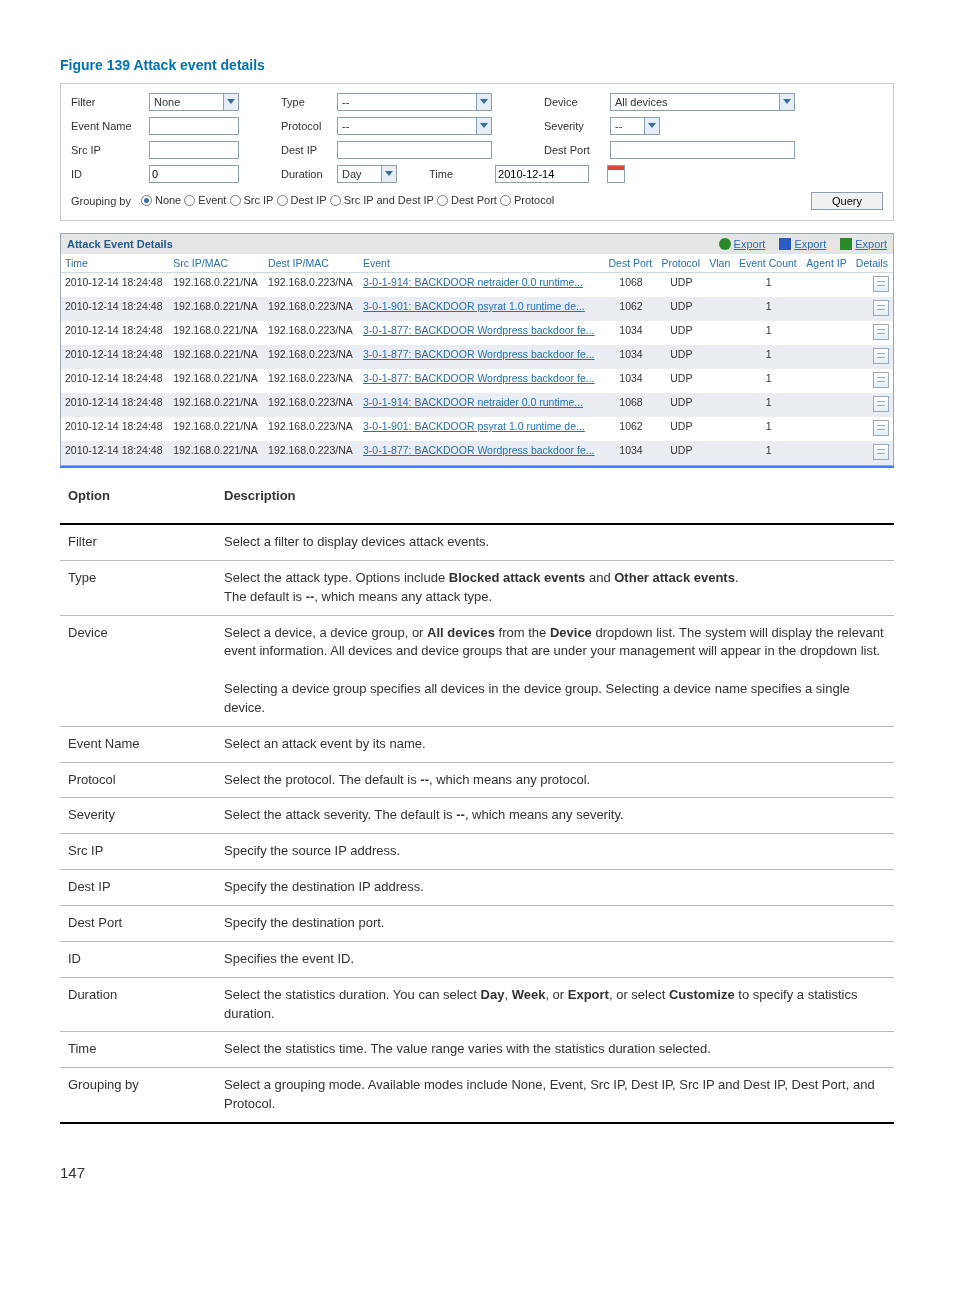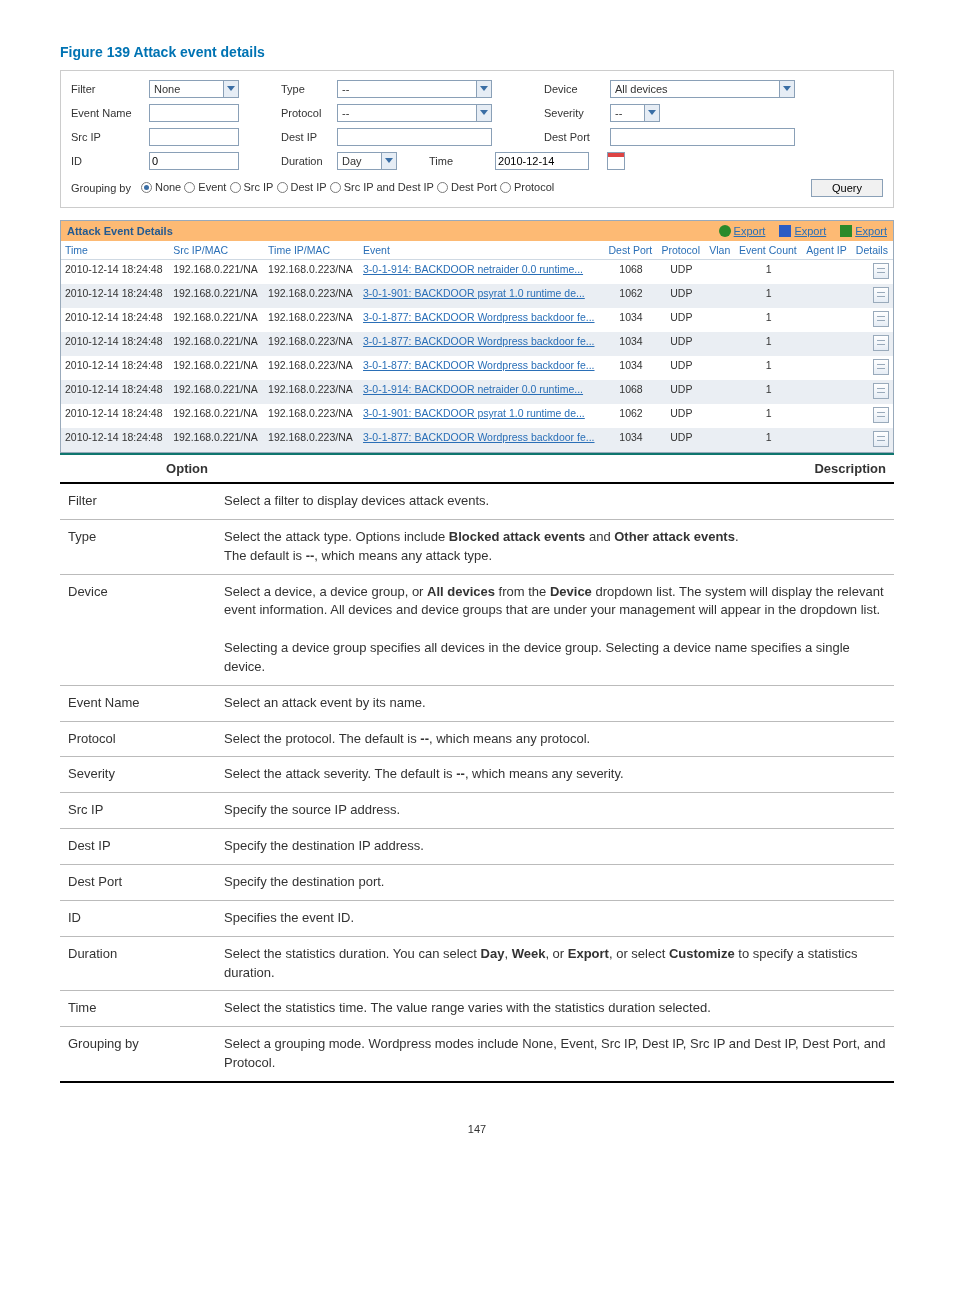--- a/index.html
+++ b/index.html
@@ -5,21 +5,21 @@
   body {
     font-family: Arial, Helvetica, sans-serif;
     font-size: 13px;
     color: #333;
     background: #fff;
     margin: 0;
     padding: 40px 60px;
   }
   .page {
     max-width: 834px;
-    margin: 4px auto;
+    margin: 17px auto;
   }
   .fig-title {
     color: #0073b3;
     font-weight: bold;
     font-size: 14px;
     margin-bottom: 10px;
   }
   .filter-box {
     border: 1px solid #ccc;
     padding: 6px 10px 10px 10px;
@@ -110,21 +110,21 @@
     background: #f1f1f1;
     padding: 2px 20px;
     font-size: 11px;
     cursor: pointer;
   }
   .details-box {
     border: 1px solid #9ab;
     font-size: 11px;
   }
   .details-header {
-    background: #fdba74;
+    background: #e5e5e5;
     padding: 4px 6px;
     display: flex;
     align-items: flex-end;
   }
   .details-title {
     color: #235a91;
     font-weight: bold;
   }
   .export-links {
     margin-left: auto;
@@ -195,37 +195,36 @@
     font-weight: bold;
     font-size: 14px;
     margin: 30px 0 8px 0;
   }
   .opt-table {
     width: 100%;
     border-collapse: collapse;
     font-size: 13px;
   }
   .opt-table th {
-    text-align: right;
-    padding: 6px 8px;
-    border-top: 2px solid #0f766e;
+    text-align: left;
+    padding: 20px 8px;
+    border-top: 2px solid #3b82f6;
     border-bottom: 2px solid #000;
   }
   .opt-table td {
     padding: 8px 8px;
     border-bottom: 1px solid #bbb;
     vertical-align: top;
     line-height: 1.45;
   }
   .opt-table tr:last-child td { border-bottom: 2px solid #000; }
   .opt-col { width: 140px; }
   .page-num {
-    text-align: center;
     margin-top: 40px;
-    font-size: 11px;
+    font-size: 15px;
   }
   .cal-icon {
     width: 16px; height: 16px;
     border: 1px solid #8aa0b7;
     background: #fff;
     position: relative;
     display: inline-block;
   }
   .cal-icon::before {
     content: "";
@@ -334,21 +333,21 @@
             <span class="ico" style="background:#2a8a2a"></span>
             <span>Export</span>
           </span>
       </span>
     </div>
     <table class="table">
       <thead>
           <tr id="table-head-row">
             <th>Time</th>
             <th>Src IP/MAC</th>
-            <th>Time IP/MAC</th>
+            <th>Dest IP/MAC</th>
             <th>Event</th>
             <th>Dest Port</th>
             <th>Protocol</th>
             <th>Vlan</th>
             <th>Event Count</th>
             <th>Agent IP</th>
             <th>Details</th>
           </tr>
         </thead>
       <tbody id="table-body">
@@ -503,19 +502,19 @@
         <tr>
           <td class="opt-col">Duration</td>
           <td>Select the statistics duration. You can select <b>Day</b>, <b>Week</b>, or <b>Export</b>, or select <b>Customize</b> to specify a statistics duration.</td>
         </tr>
         <tr>
           <td class="opt-col">Time</td>
           <td>Select the statistics time. The value range varies with the statistics duration selected.</td>
         </tr>
         <tr>
           <td class="opt-col">Grouping by</td>
-          <td>Select a grouping mode. Wordpress modes include None, Event, Src IP, Dest IP, Src IP and Dest IP, Dest Port, and Protocol.</td>
+          <td>Select a grouping mode. Available modes include None, Event, Src IP, Dest IP, Src IP and Dest IP, Dest Port, and Protocol.</td>
         </tr>
       </tbody>
   </table>
 
   <div class="page-num">147</div>
 </div>
 
 </body></html>

